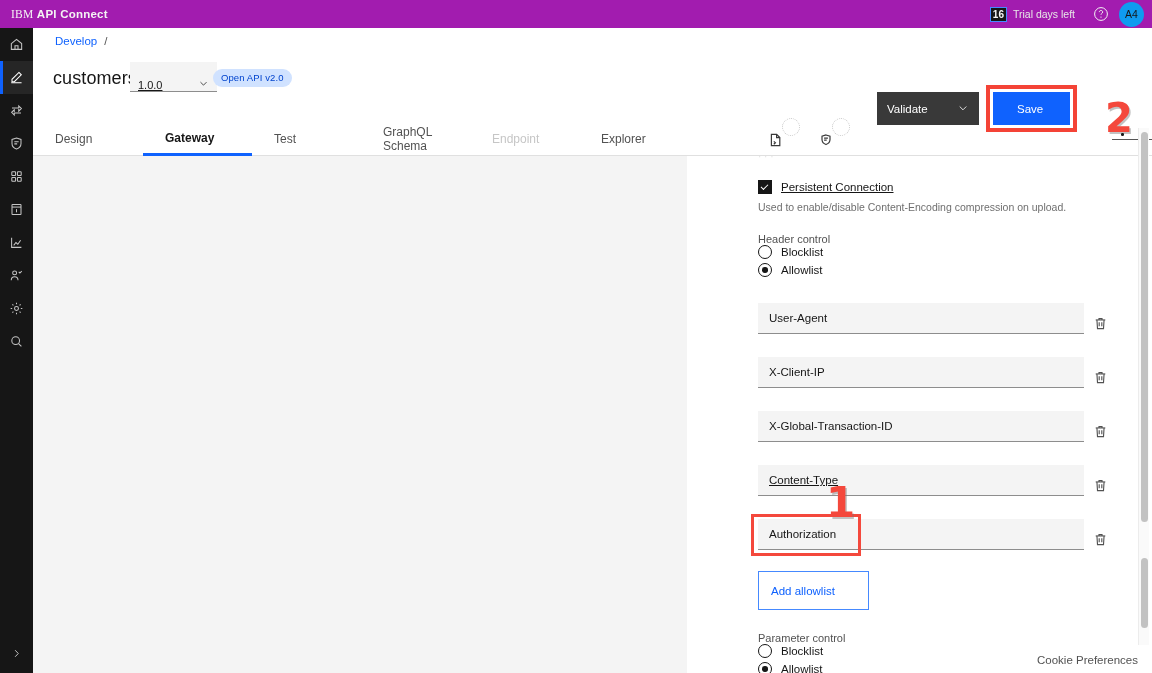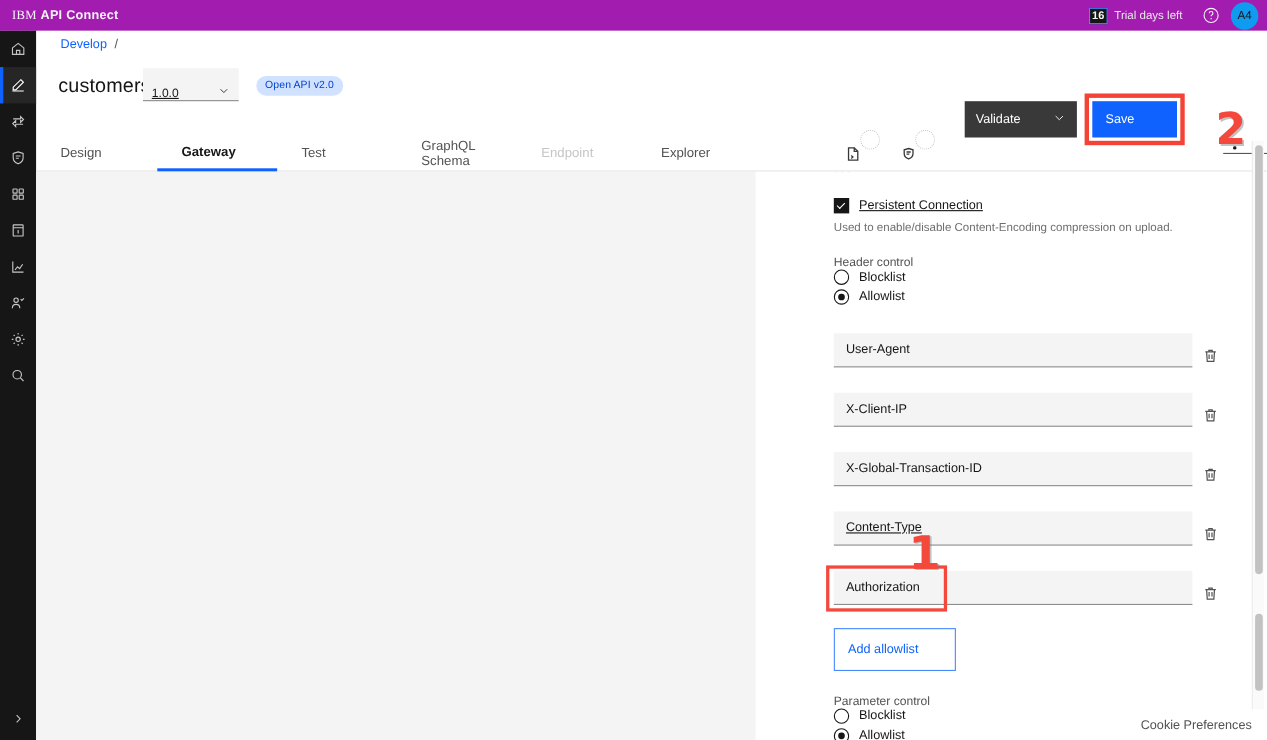--- a/index.html
+++ b/index.html
@@ -75,21 +75,21 @@
     font-size: 18px; color: #161616; font-weight: 400; letter-spacing: .1px;
   }
   .version-select {
     position: absolute; left: 97px; top: 6px; width: 87px; height: 30px;
     background: #f4f4f4; border: none; border-bottom: 1px solid #8d8d8d;
     display: flex; align-items: flex-end; padding: 0 8px;
     font-size: 11px; color: #161616; cursor: pointer; text-decoration: underline;
   }
   .version-select .chev { margin-left: auto; }
   .oai-badge {
-    position: absolute; left: 200px; top: 13px;
+    position: absolute; left: 180px; top: 13px;
     background: #d0e2ff; color: #0043ce; border-radius: 9px;
     font-size: 9.5px; padding: 3px 8px 4px; letter-spacing: .1px;
   }
 
   .tool-icon {
     position: absolute; top: 62px; width: 34px; height: 30px;
     display: flex; align-items: flex-end; justify-content: flex-start; cursor: pointer;
   }
   .tool-icon svg { stroke: #393939; fill: none; stroke-width: 1.2; }
   .dot-ring {
@@ -100,21 +100,21 @@
   .validate-btn {
     position: absolute; left: 844px; top: 36px; width: 102px; height: 33px;
     background: #393939; color: #ffffff; font-size: 11.5px;
     display: flex; align-items: center; padding: 0 10px; cursor: pointer;
     border: none;
   }
   .validate-btn .chev { margin-left: auto; }
   .save-btn {
     position: absolute; left: 960px; top: 36px; width: 77px; height: 33px;
     background: #0f62fe; color: #ffffff; font-size: 11.5px;
-    display: flex; align-items: center; padding-left: 12px; cursor: pointer;
+    display: flex; align-items: center; padding-left: 24px; cursor: pointer;
     border: none;
   }
   .save-annot {
     position: absolute; left: 953px; top: 29px; width: 91px; height: 47px;
     border: 4px solid #f44336; pointer-events: none;
   }
   .annot-num {
     position: absolute; color: #f4483c; font-weight: 700;
     font-family: "DejaVu Sans", sans-serif;
     text-shadow: 1.5px 1.5px 0 rgba(120,120,120,.45);

